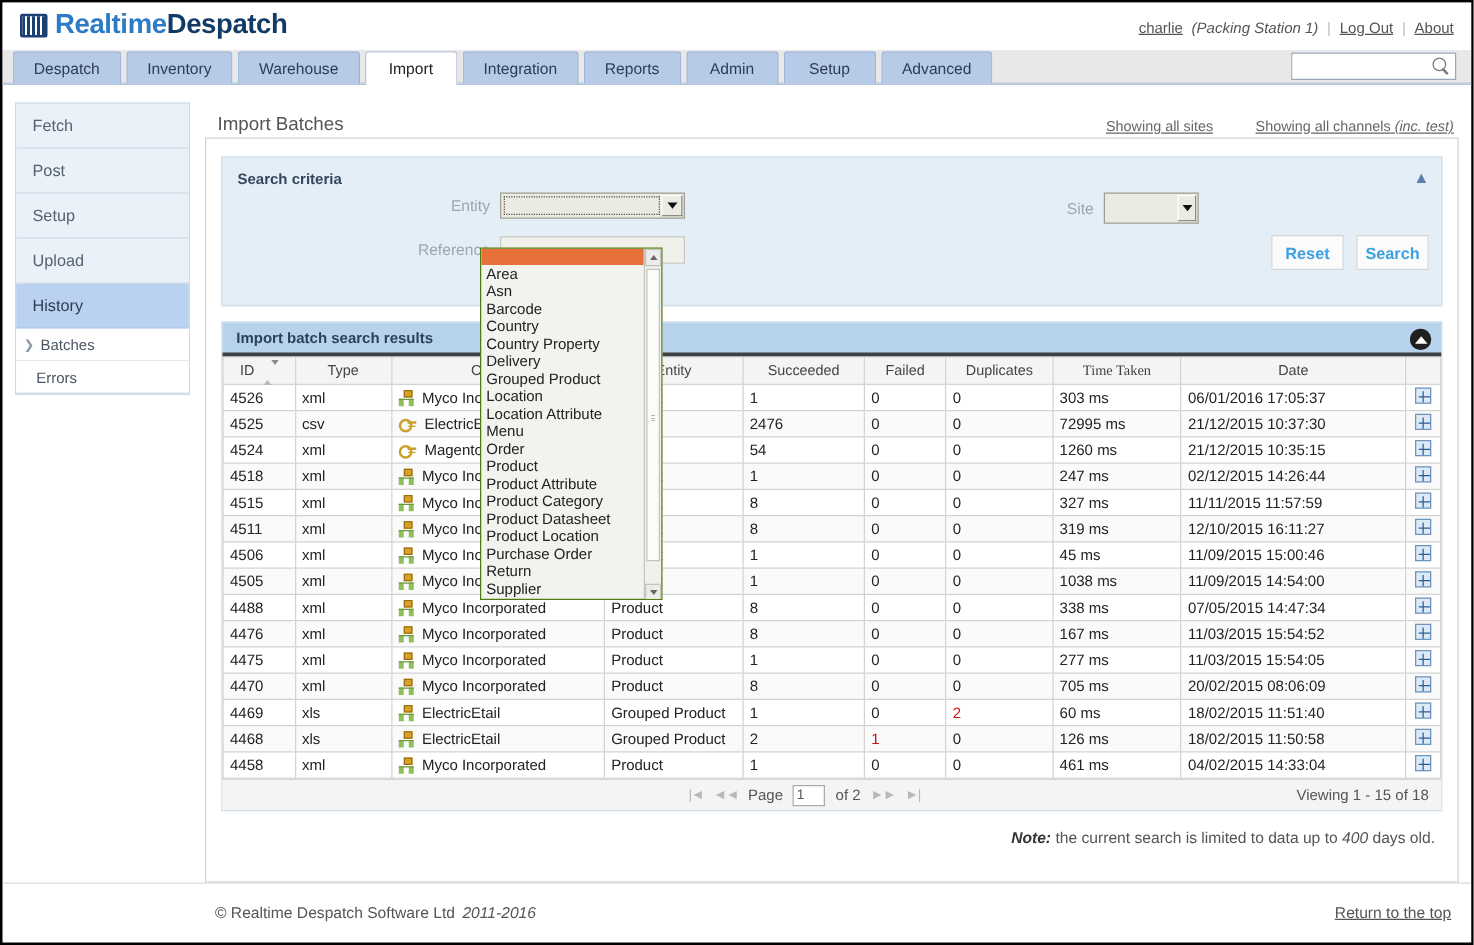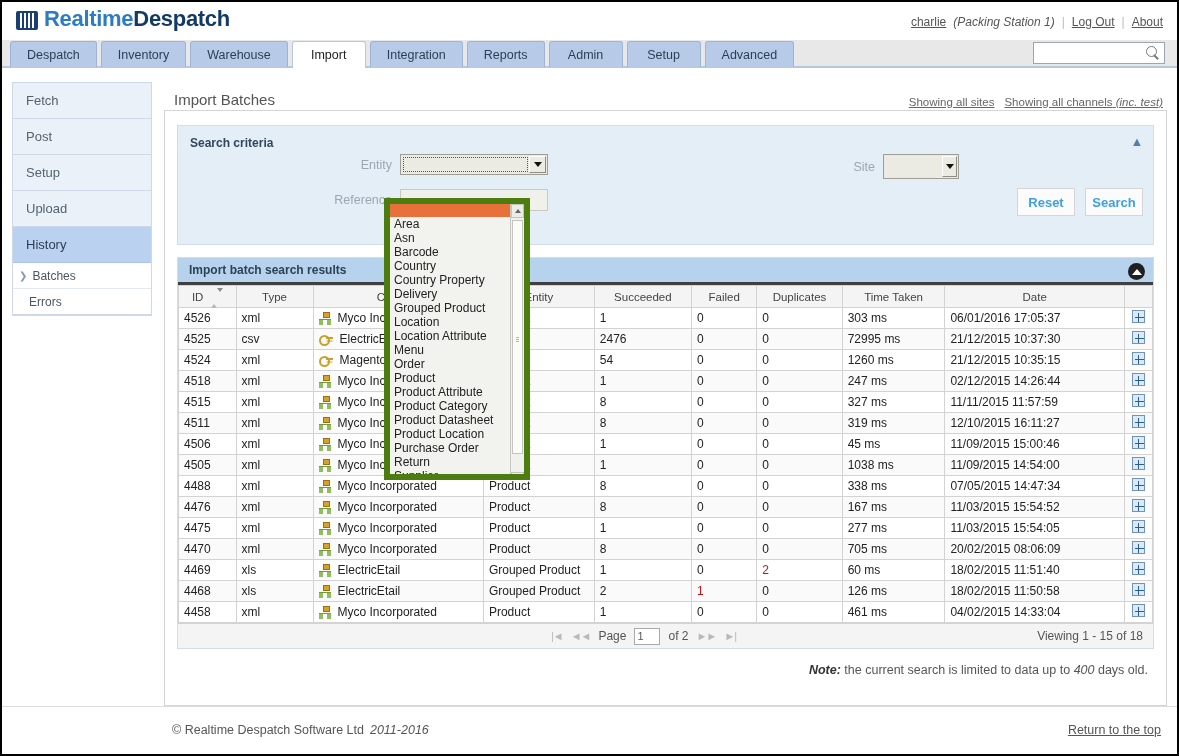--- a/index.html
+++ b/index.html
@@ -186,21 +186,21 @@
     padding: 0 10px 0 4px;
   }
   .page-head {
     height: 32px;
     display: flex; align-items: flex-end;
     justify-content: space-between;
     padding: 0 4px 2px 10px;
     margin-top: 10px;
   }
   .page-title { font-size: 15px; color: #555; }
-  .head-links { display: flex; gap: 10px; font-size: 11.5px; }
+  .head-links { display: flex; gap: 34px; font-size: 11.5px; }
   .head-links a { color: #666; text-decoration: underline; }
   .head-links i { font-style: italic; }
 
   .panel-wrap {
     border: 1px solid #d5d5d5;
     background: #fff;
     padding: 14px 12px 10px 12px;
     height: 596px;
   }
 
@@ -269,21 +269,21 @@
     font-weight: bold; font-size: 13px;
     display: flex; align-items: center; justify-content: center;
   }
 
   
   .dropdown {
     position: absolute;
     left: 382px; top: 196px;
     width: 146px; height: 282px;
     background: #f2f2ef;
-    border: 6px solid #4d7c0f;
+    border: 1px solid #4d7c0f;
     z-index: 50;
     overflow: hidden;
   }
   .dd-list { padding: 0; }
   .dd-item {
     height: 14px;
     line-height: 14px;
     font-size: 12px;
     color: #222;
     padding-left: 4px;
@@ -564,21 +564,21 @@
                 <th style="width:58px;">
                   <span>ID</span>
                   <span class="sort-arrows"><span class="u"></span><span class="d"></span></span>
                 </th>
                 <th style="width:78px;">Type</th>
                 <th style="width:172px;">Channel</th>
                 <th style="width:112px;">Entity</th>
                 <th style="width:98px;">Succeeded</th>
                 <th style="width:66px;margin-top:29px;">Failed</th>
                 <th style="width:86px;">Duplicates</th>
-                <th style="width:104px;">Time Taken</th>
+                <th style="width:104px;font-family:Liberation Serif, serif;">Time Taken</th>
                 <th style="width:182px;">Date</th>
                 <th style="width:28px;"></th>
               </tr>
             </thead>
             <tbody id="grid-body">
                 <tr>
                   <td>4526</td>
                   <td>xml</td>
                   <td>
                     <span class="chan">

